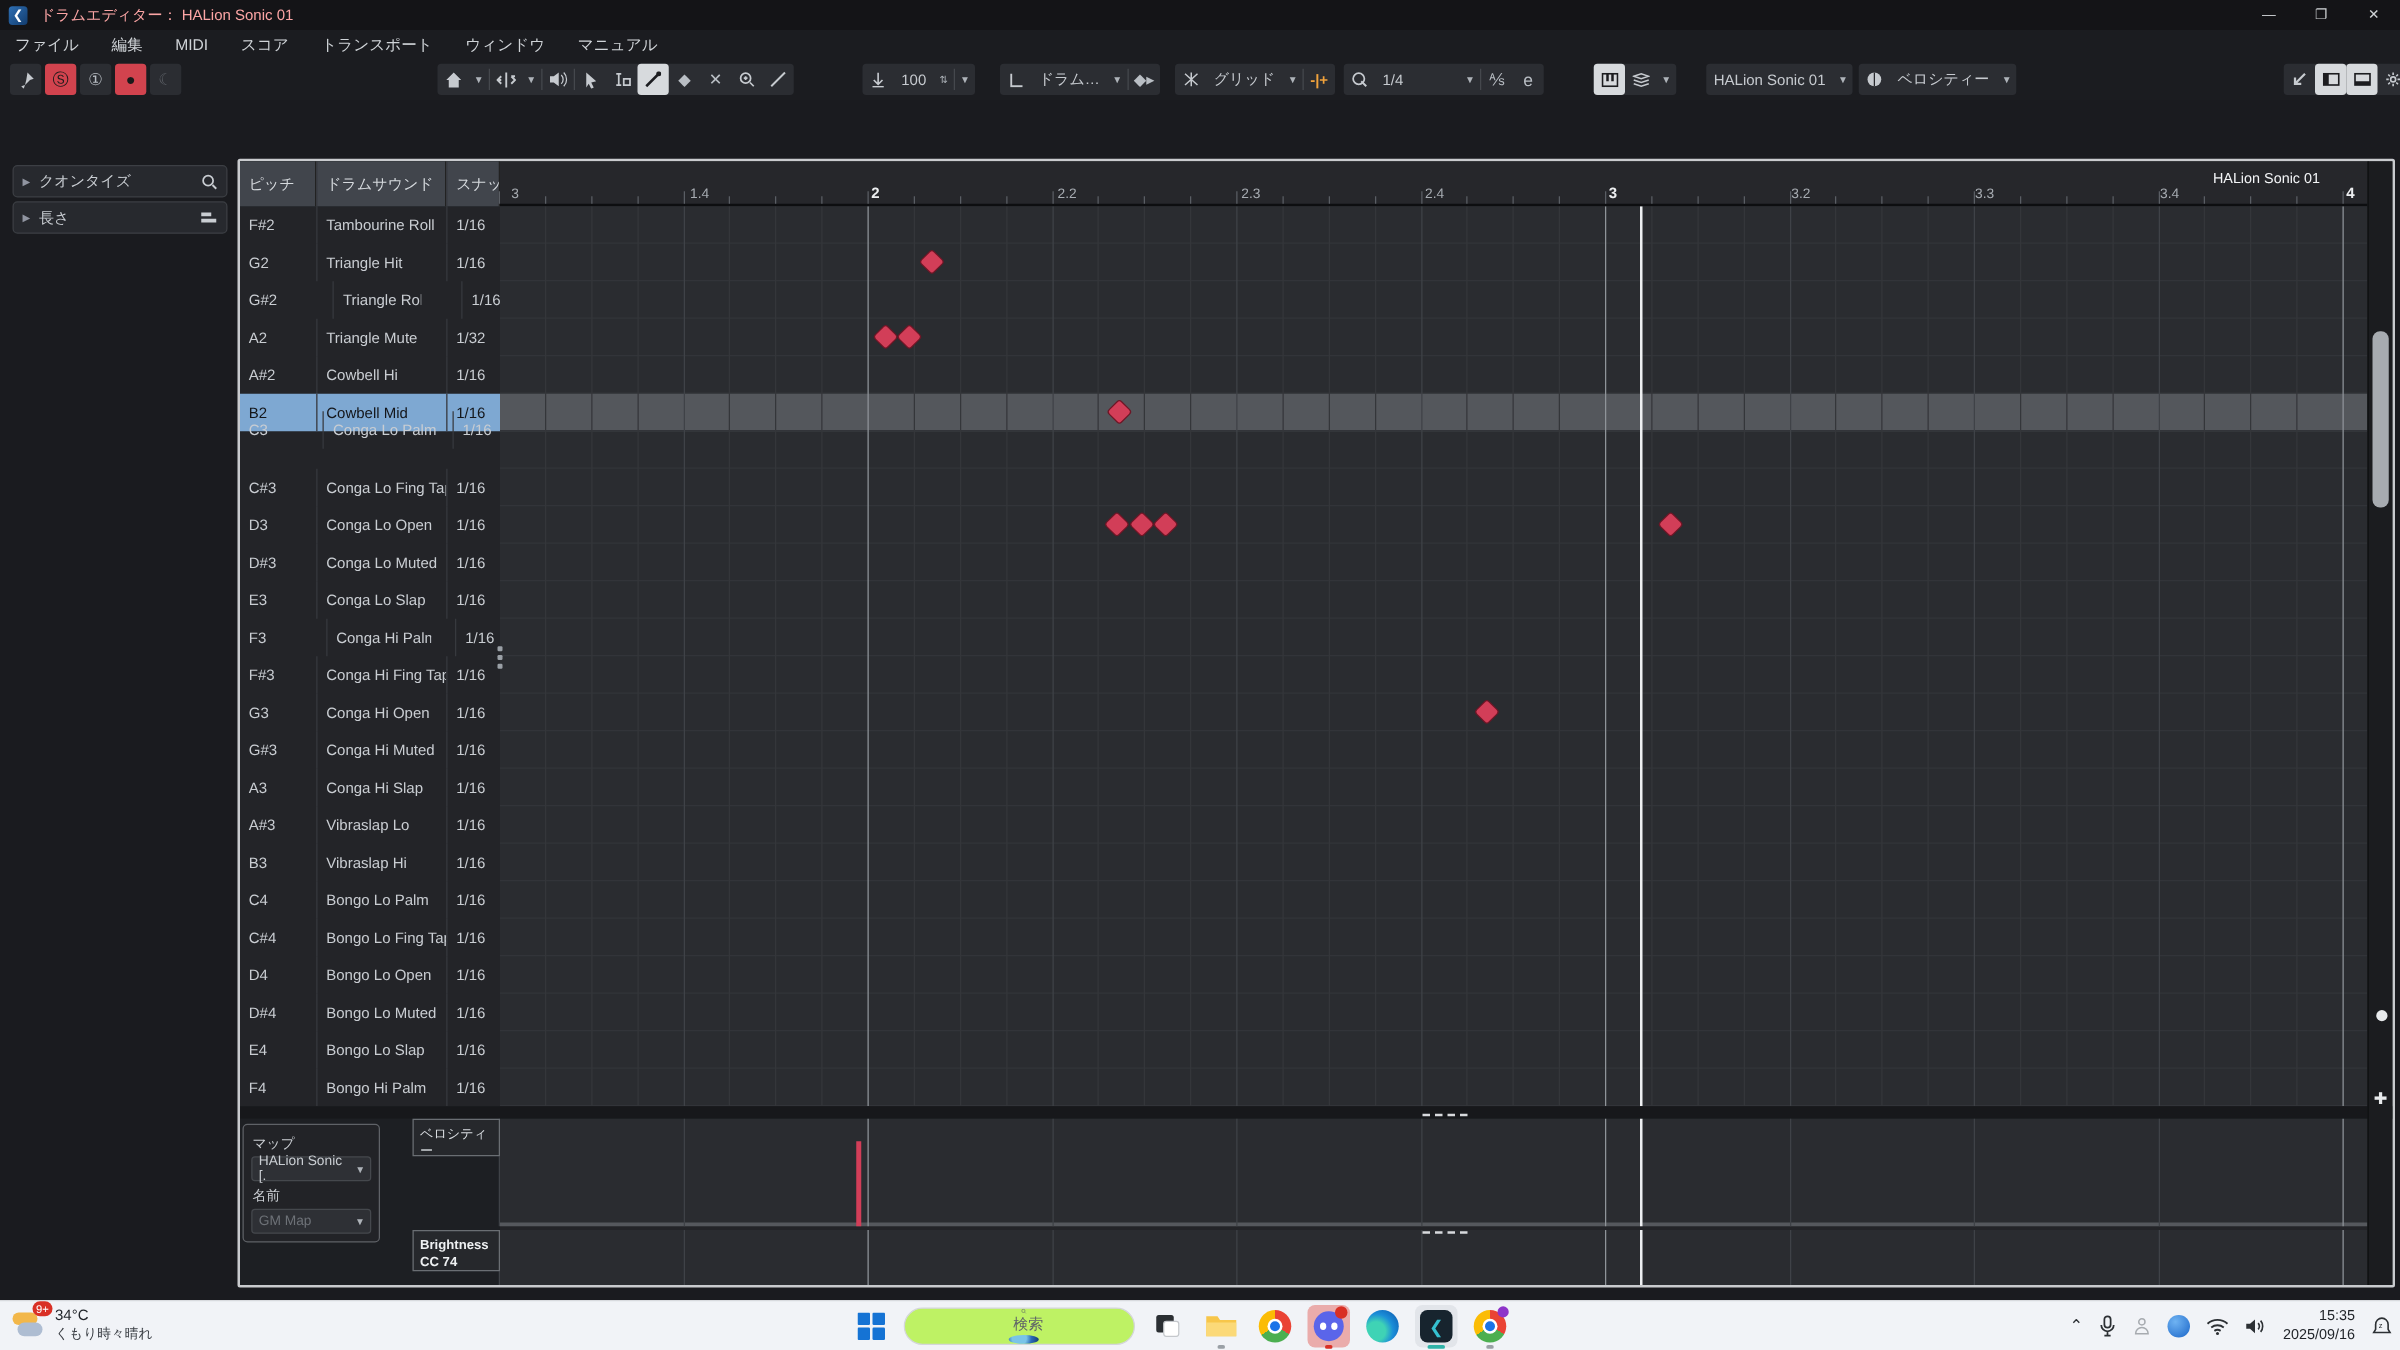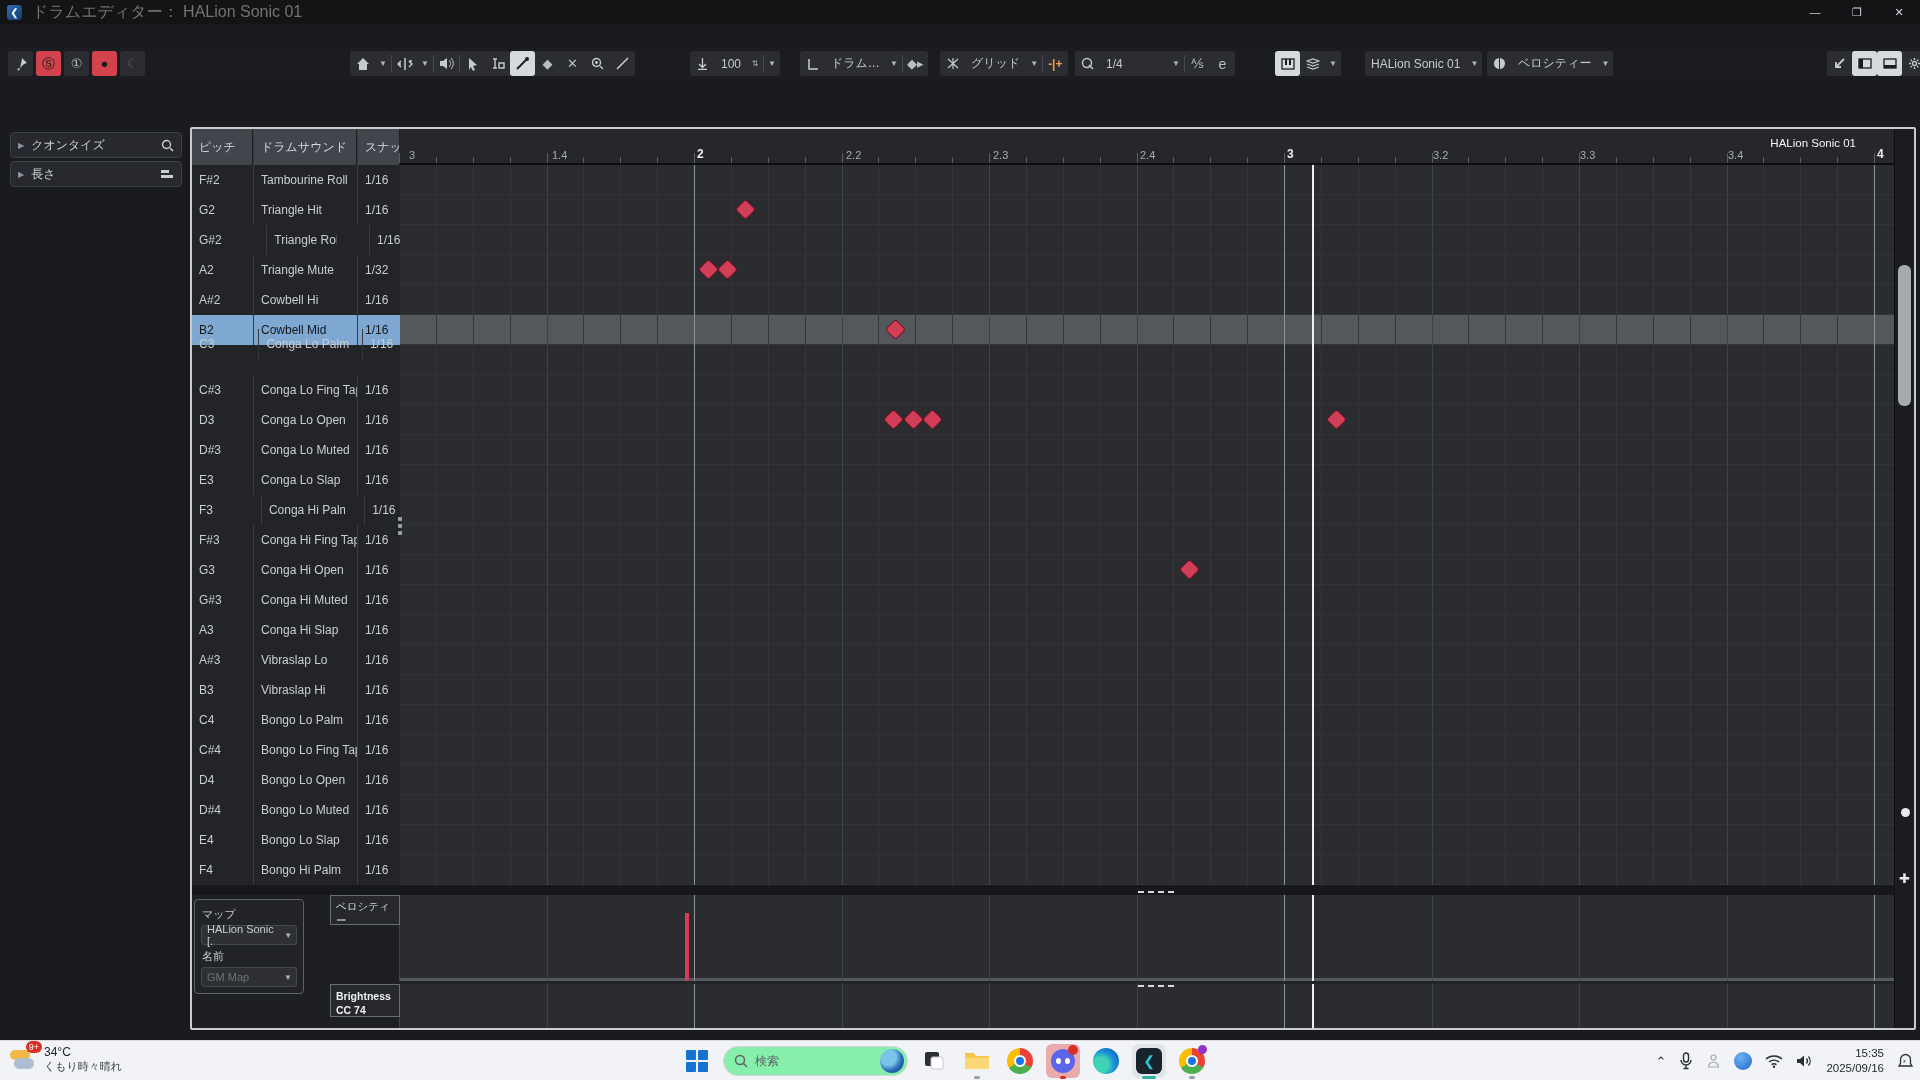--- a/index.html
+++ b/index.html
@@ -5,21 +5,21 @@
   * { margin:0; padding:0; box-sizing:border-box; }
   html,body { width:1920px; height:1080px; overflow:hidden; background:#1a1b1f;
     font-family:"Liberation Sans","DejaVu Sans",sans-serif; }
   .abs { position:absolute; }
   #app { position:relative; width:1920px; height:1080px; background:#1a1b1f; }
 
   
   #titlebar { left:0; top:0; width:1920px; height:24px; background:#141417; display:flex; align-items:center; }
   #app-icon { width:15px; height:15px; margin-left:7px; border-radius:3px;
     background:linear-gradient(135deg,#2e6fb4,#123c6e); color:#fff; font-size:10px; line-height:15px; text-align:center; }
-  #title-text { color:#737373; font-size:16px; margin-left:10px; }
+  #title-text { color:#fca5a5; font-size:12px; margin-left:10px; }
   #win-controls { margin-left:auto; display:flex; }
   .winbtn { width:42px; height:24px; color:#cfd2d5; font-size:11px; text-align:center; line-height:24px; }
 
   
   #menubar { left:0; top:24px; width:1920px; height:24px; background:#1b1c20; display:flex; align-items:center; gap:26px; padding-left:12px; }
   .menu-item { color:#cfd3d7; font-size:12.5px; }
 
   
   #toolbar { left:0; top:48px; width:1920px; height:32px; background:#1b1c20; }
   .tgroup { position:absolute; top:3px; height:25px; background:#2b2d32; border-radius:3px; display:flex; align-items:center; }
@@ -100,21 +100,21 @@
   #taskbar { left:0; top:1040px; width:1920px; height:40px; background:#f1f3f7; border-top:1px solid #d8dade; }
   #weather { position:absolute; left:8px; top:3px; display:flex; align-items:center; gap:6px; }
   #w-icon { position:relative; width:30px; height:30px; }
   .cloud { position:absolute; background:#aebdd2; border-radius:8px; }
   #w-badge { position:absolute; right:-4px; top:-3px; background:#d93025; color:#fff; font-size:9px; border-radius:8px; padding:0 3px; line-height:12px; }
   #w-temp { color:#1f2328; font-size:12px; }
   #w-desc { color:#3c4046; font-size:11px; }
   #task-center { position:absolute; left:680px; top:3px; display:flex; align-items:center; gap:9px; }
   .tb-ic { position:relative; width:34px; height:34px; display:flex; align-items:center; justify-content:center; border-radius:6px; }
   .tb-ic .under { position:absolute; bottom:-1px; left:50%; transform:translateX(-50%); width:6px; height:3px; border-radius:2px; background:#9aa0a6; }
-  #ic-search { width:185px; height:30px; background:#86efac; border:1px solid #d4d6da; border-radius:15px; display:flex; align-items:center; padding:0 3px 0 10px; }
+  #ic-search { width:185px; height:30px; background:#bef264; border:1px solid #d4d6da; border-radius:15px; display:flex; align-items:center; padding:0 3px 0 10px;flex-direction:column; }
   #ic-search span { color:#5f6368; font-size:12px; margin-left:7px; flex:1; }
   #earth { width:24px; height:24px; border-radius:50%; background:radial-gradient(circle at 35% 35%,#79c4e8 0 35%,#2b6cb8 60%,#123a72 100%); }
   #start-svg rect { fill:#1573d4; }
   #ic-discord { background:#eaacab; }
   #ic-discord .under { background:#d93025; }
   #disc-circle { width:24px; height:24px; border-radius:50%; background:#5a65ea; position:relative; }
   #disc-circle:before, #disc-circle:after { content:""; position:absolute; top:9px; width:5px; height:6px; background:#fff; border-radius:50%; }
   #disc-circle:before { left:5px; } #disc-circle:after { right:5px; }
   #disc-badge { position:absolute; right:2px; top:1px; width:10px; height:10px; background:#d93025; border-radius:50%; }
   .chrome-ball { width:26px; height:26px; border-radius:50%;
@@ -140,20 +140,29 @@
   <div id="titlebar" class="abs">
     <div id="app-icon">❮</div>
     <div id="title-text">ドラムエディター：  HALion Sonic 01</div>
     <div id="win-controls">
       <div class="winbtn">—</div>
       <div class="winbtn">❐</div>
       <div class="winbtn">✕</div>
     </div>
   </div>
 
+  <div id="menubar" class="abs">
+      <div class="menu-item">ファイル</div>
+      <div class="menu-item">編集</div>
+      <div class="menu-item">MIDI</div>
+      <div class="menu-item">スコア</div>
+      <div class="menu-item">トランスポート</div>
+      <div class="menu-item">ウィンドウ</div>
+      <div class="menu-item">マニュアル</div>
+    </div>
 
   <div id="toolbar" class="abs">
     <div class="tgroup" style="left:8px;">
         <div class="btn">
       <svg class="ic" width="14" height="14" viewBox="0 0 14 14">
             <path d="M8 1l5 5-3 1-4 4-1 3-2-2 3-1 1-4z" fill="#c6cacf"></path>
           </svg>
         </div>
       </div>
     <div class="tgroup" style="left:36px;">

